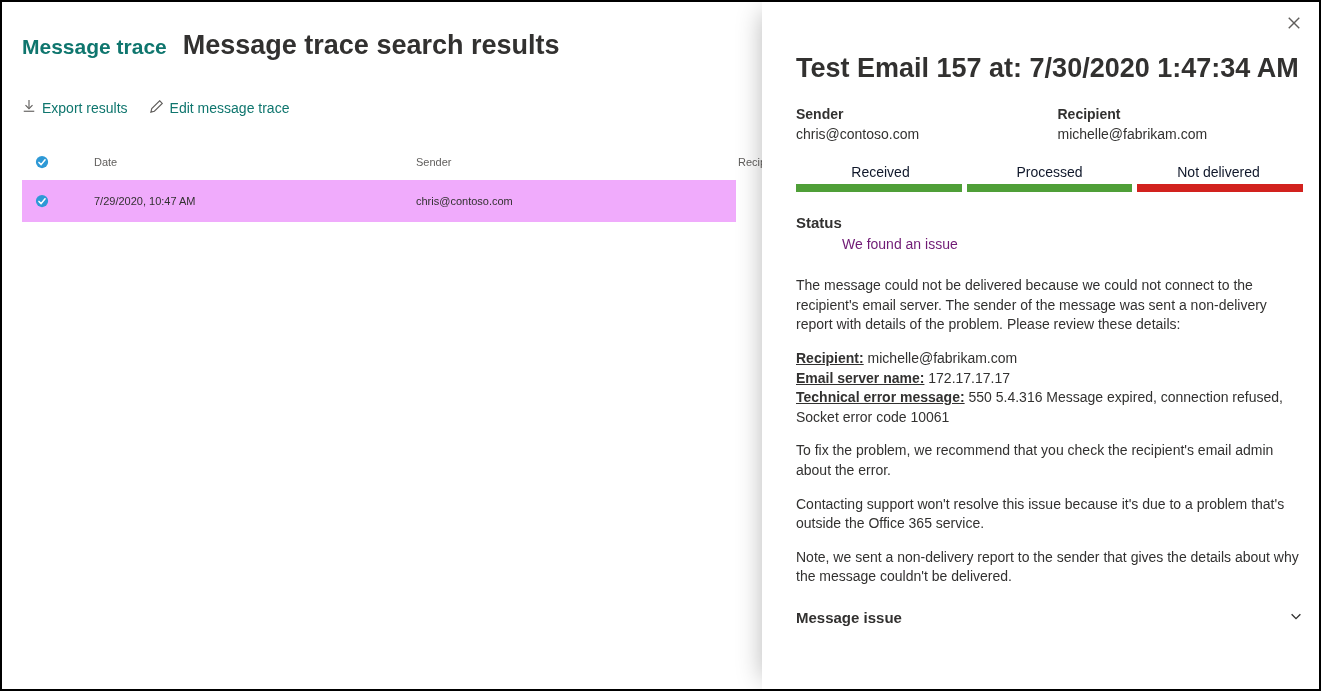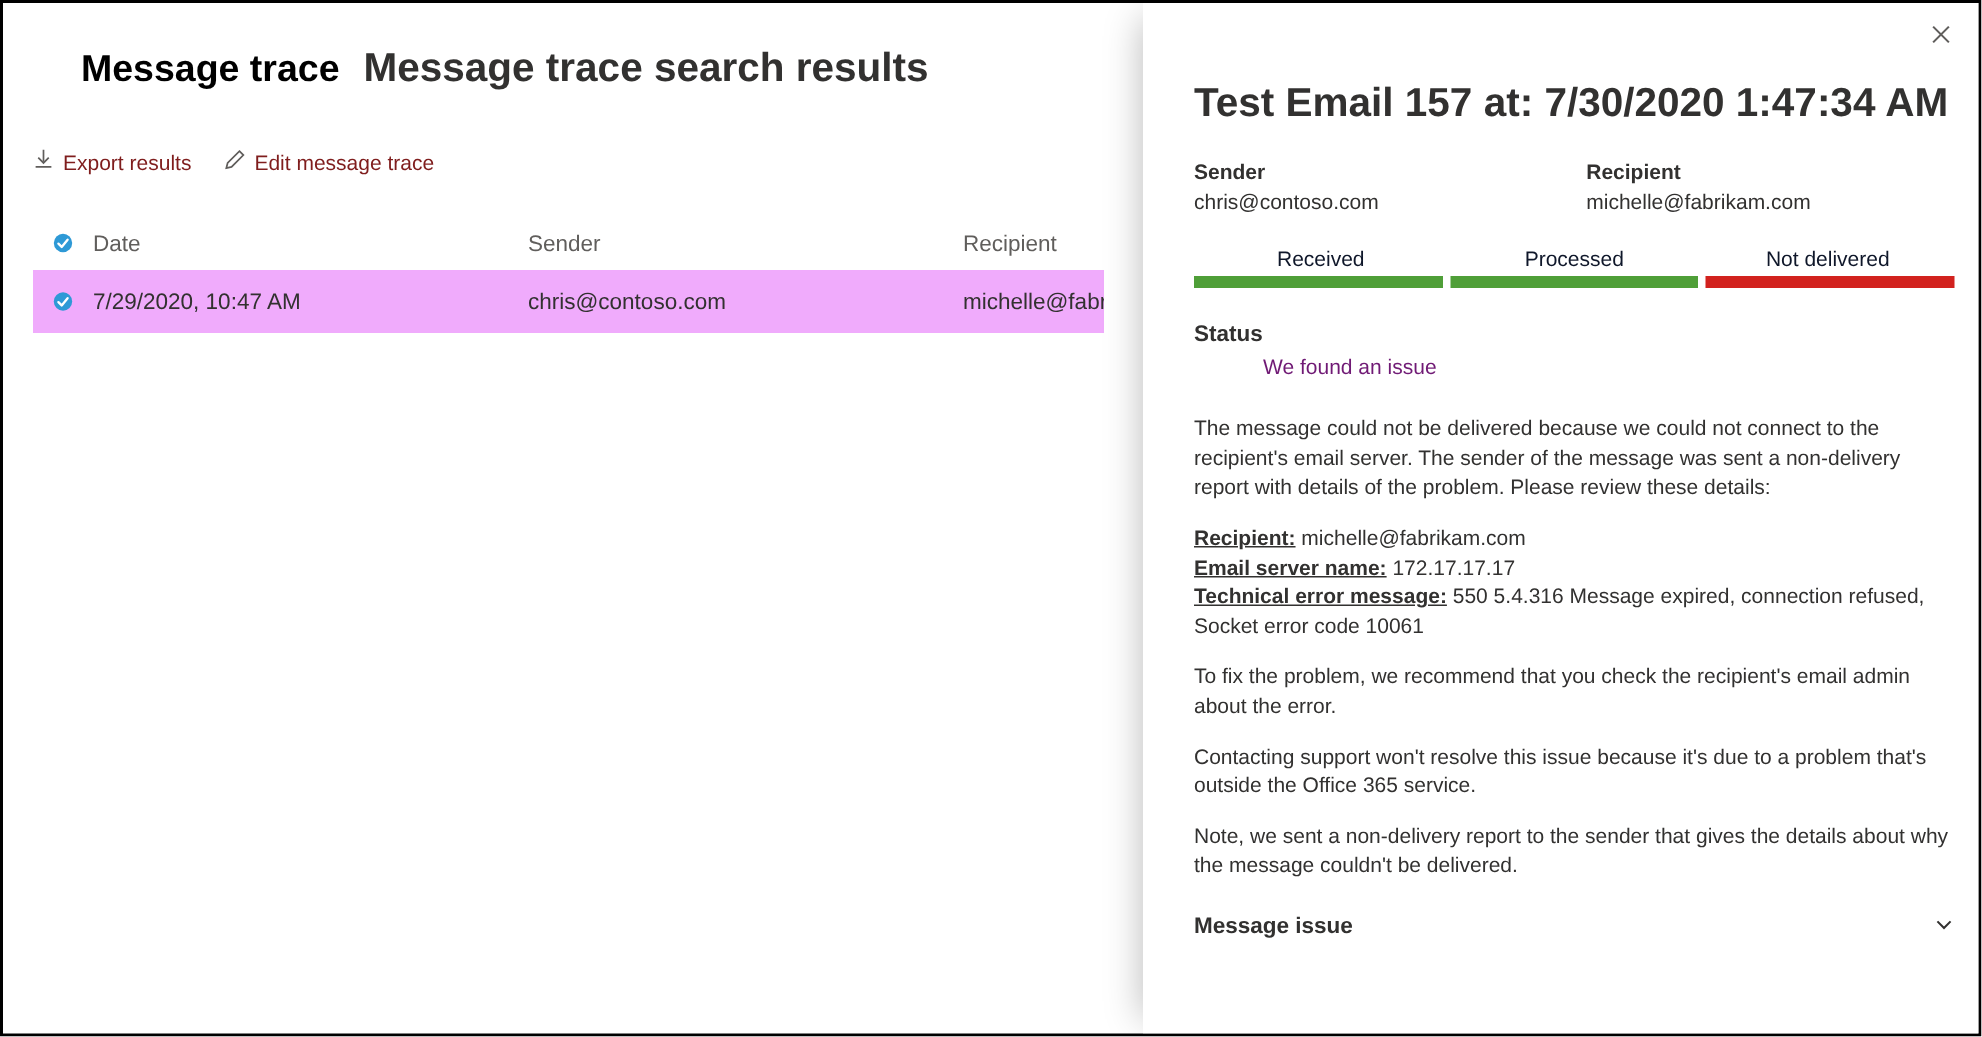--- a/index.html
+++ b/index.html
@@ -28,59 +28,59 @@
     height: 687px;
     padding: 20px 20px 0 20px;
   }
   .breadcrumb {
     display: flex;
     align-items: baseline;
     gap: 8px;
     margin-top: 8px;
   }
   .breadcrumb .root {
-    font-size: 25px;
+    font-size: 21px;
     font-weight: 600;
-    color: #000000;
-    margin-left: 32px;
+    color: #0f766e;
   }
   .breadcrumb .chev {
     font-size: 20px;
     color: #605e5c;
     position: relative;
     top: -2px;
   }
   .breadcrumb .current {
     font-size: 27px;
     font-weight: 600;
     color: #323130;
   }
   .toolbar {
     display: flex;
     gap: 22px;
     margin-top: 38px;
-    color: #7f1d1d;
+    color: #0f766e;
     font-size: 14px;
   }
   .toolbar .tbtn {
     display: inline-flex;
     align-items: center;
     gap: 6px;
     cursor: pointer;
   }
   .toolbar svg { width: 14px; height: 14px; }
   .table {
     margin-top: 28px;
   }
   .thead, .trow {
     display: grid;
     grid-template-columns: 40px 290px 290px 1fr;
     align-items: center;
     height: 42px;
-    font-size: 15px;
+    font-size: 11px;
+    gap: 32px;
   }
   .thead {
     color: #605e5c;
     height: 36px;
   }
   .thead .th { font-weight: 400; }
   .trow.selected {
     background: #f0abfc;
   }
   .trow .cell {

